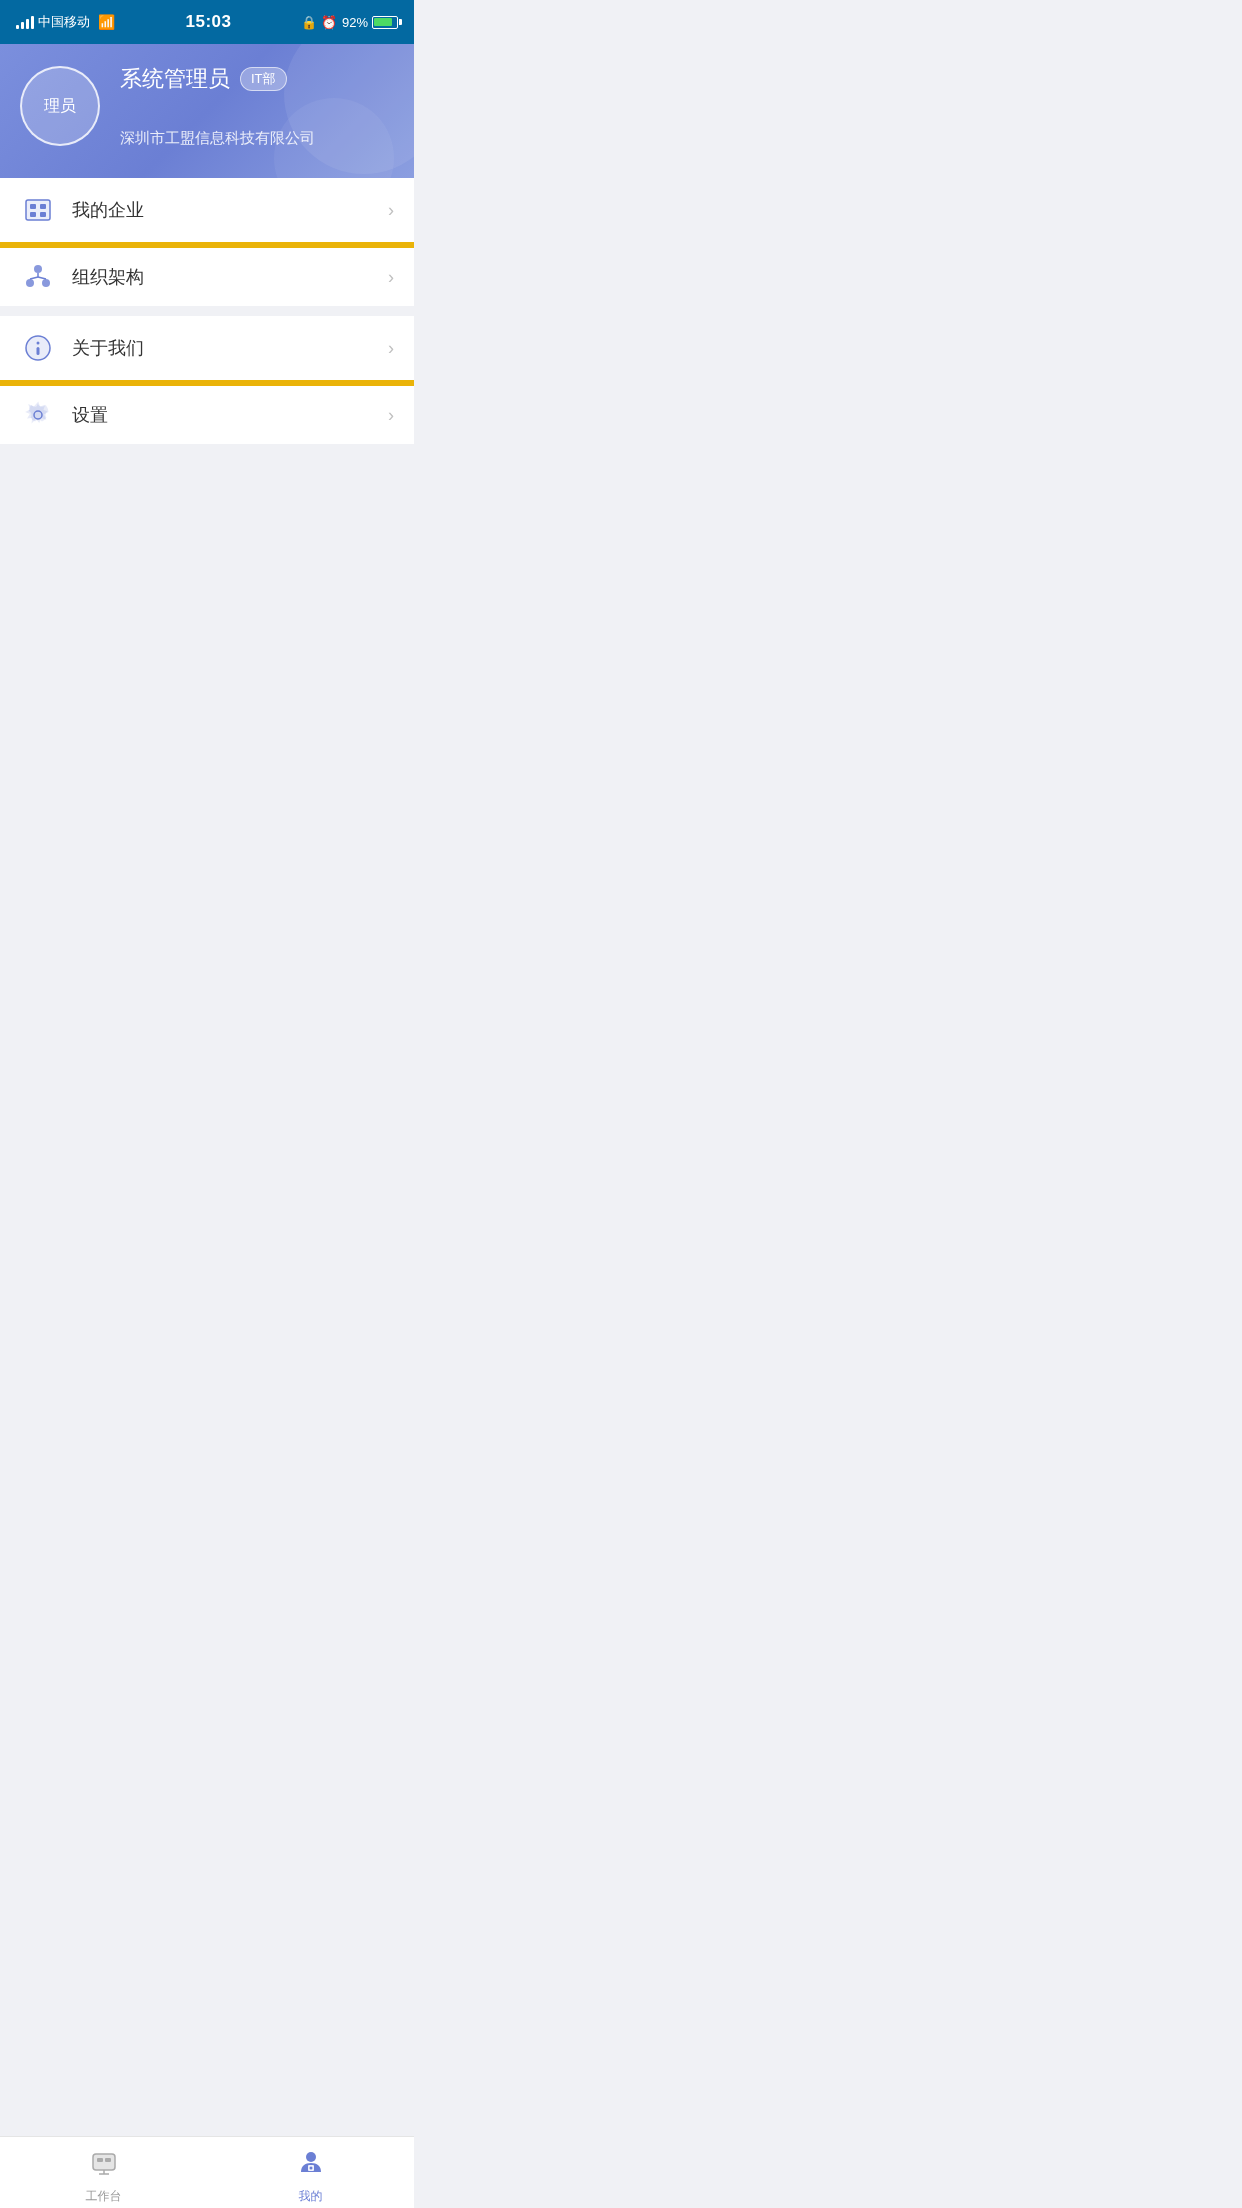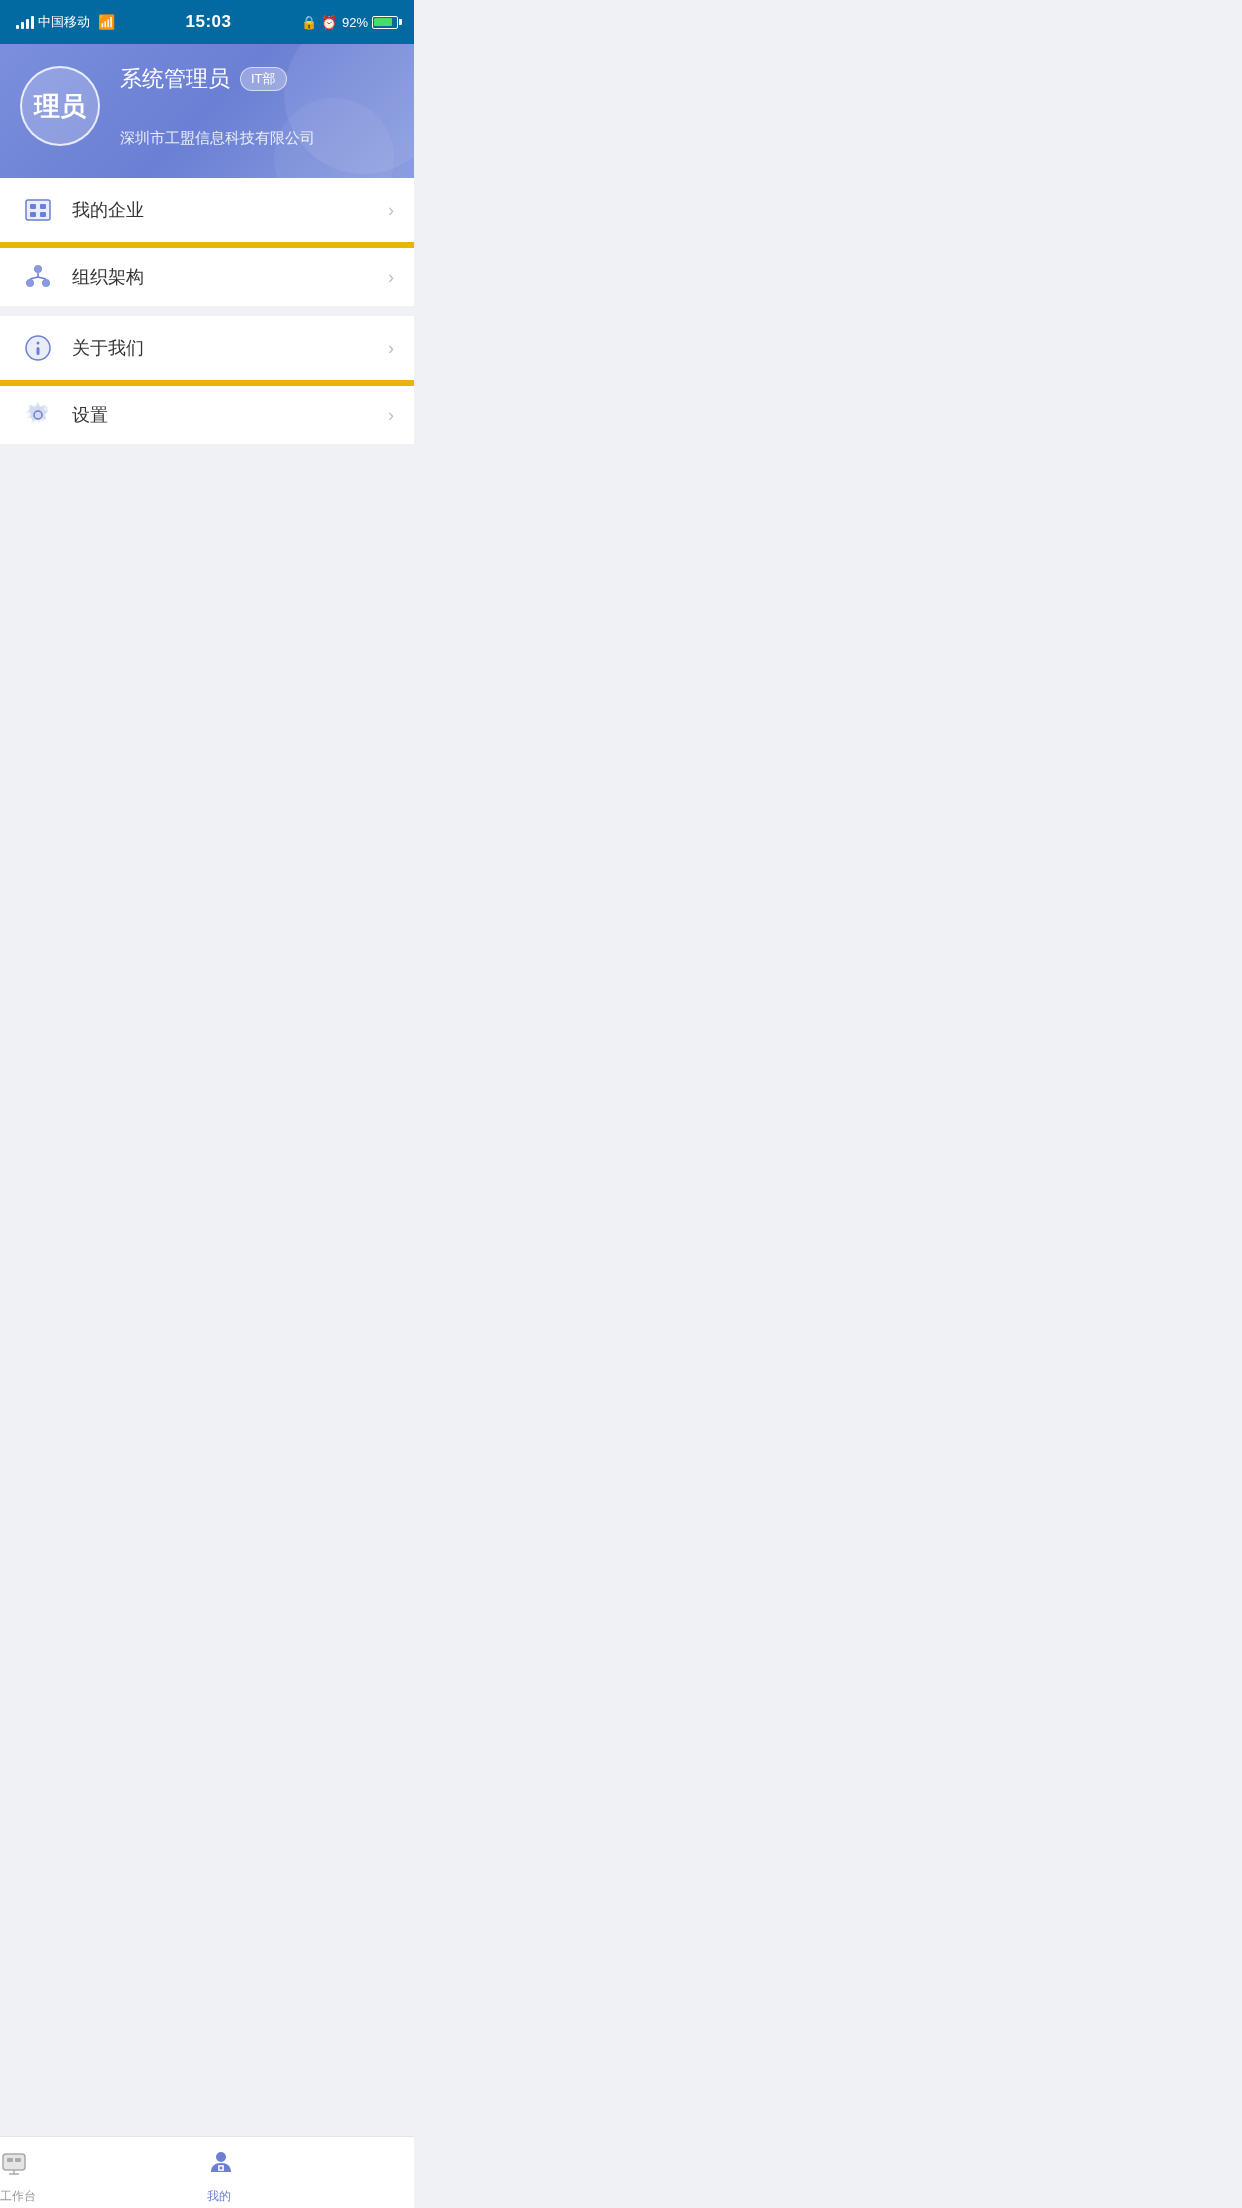--- a/index.html
+++ b/index.html
@@ -144,22 +144,22 @@
       background: rgba(255,255,255,0.2);
       display: flex;
       align-items: center;
       justify-content: center;
       flex-shrink: 0;
       z-index: 1;
     }
 
     .avatar-text {
       color: white;
-      font-size: 26px;
-      font-weight: 700;
+      font-size: 16px;
+      font-weight: 400;
     }
 
     .profile-info {
       z-index: 1;
     }
 
     .profile-name-row {
       display: flex;
       align-items: center;
       gap: 10px;
@@ -258,21 +258,21 @@
       background: white;
       border-top: 1px solid #e5e5e5;
       display: flex;
       align-items: center;
     }
 
     .tab-item {
       flex: 1;
       display: flex;
       flex-direction: column;
-      align-items: flex-start;
+      align-items: center;
       justify-content: center;
       gap: 12px;
       cursor: pointer;
       padding-top: 8px;
     }
 
     .tab-icon {
       width: 28px;
       height: 28px;
       display: flex;

